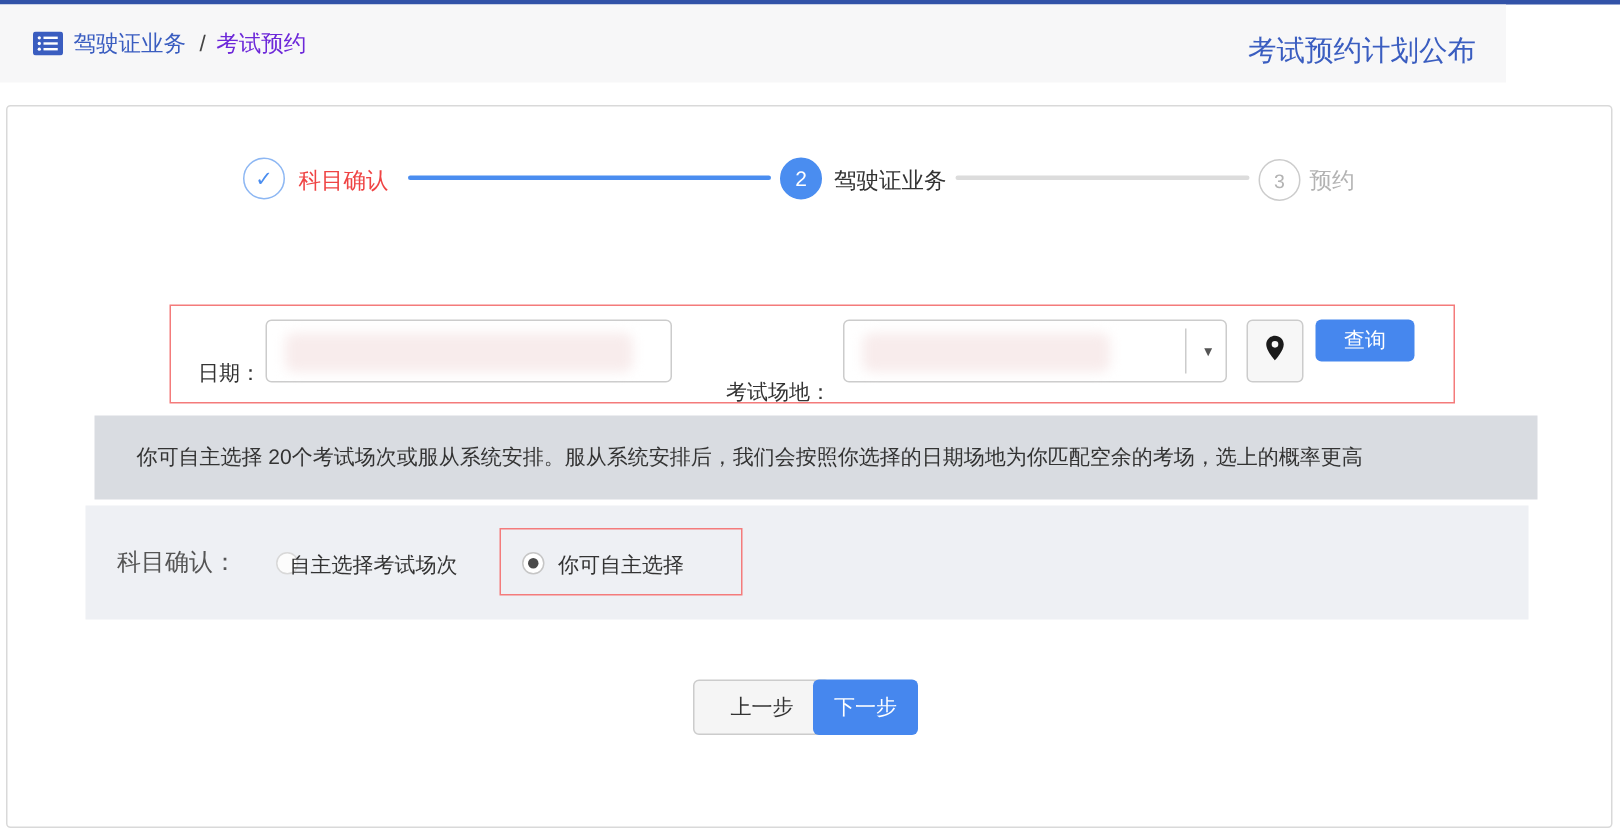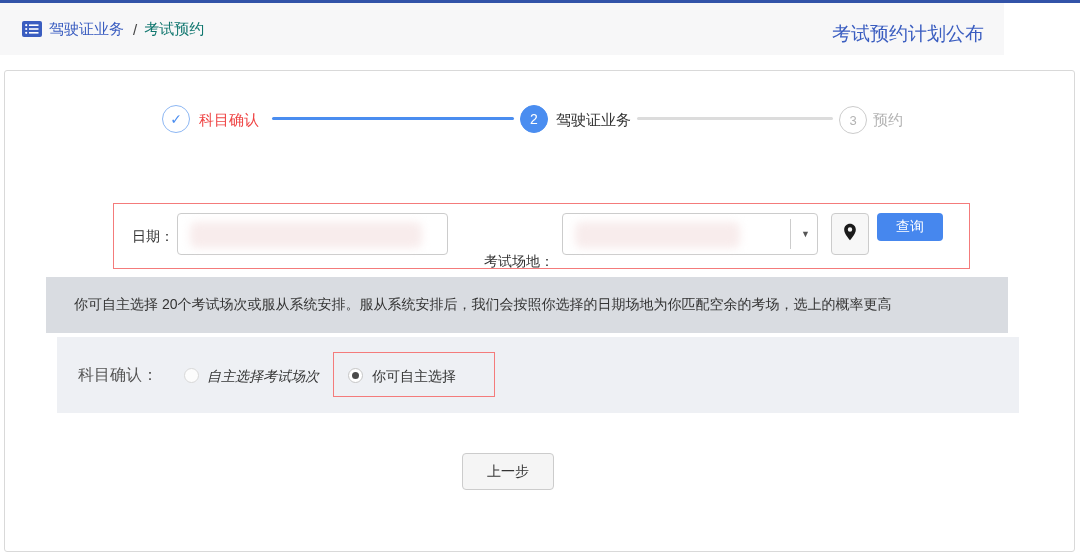--- a/index.html
+++ b/index.html
@@ -7,64 +7,64 @@
     position:relative;width:1080px;height:559px;background:#fff;overflow:hidden;
     font-family:"Liberation Sans","DejaVu Sans",sans-serif;
   }
   
   .topline{position:absolute;left:0;top:0;width:1080px;height:3px;background:var(--topline_blue,#3253a8);}
   .hdr{position:absolute;left:0;top:3px;width:1004px;height:52px;background:var(--header_bg,#f7f7f8);}
   .crumbs{position:absolute;left:22px;top:14px;height:24px;display:flex;align-items:center;gap:7px;font-size:15px;}
   .hicon svg{display:block;}
   .crumb-main{color:var(--brand_blue,#3a5dc0);cursor:pointer;}
   .crumb-sep{color:#444;margin-left:2px;}
-  .crumb-page{color:#0f766e;}
+  .crumb-page{color:#6d28d9;}
   .plan-link{position:absolute;right:20px;top:18px;font-size:19px;color:var(--brand_blue,#3a5dc0);text-decoration:none;cursor:pointer;}
   
   .card{position:absolute;left:4px;top:70px;width:1069px;height:480px;background:#fff;border:1px solid #d9d9d9;border-radius:3px;}
   
   .circle{position:absolute;width:26px;height:26px;border-radius:50%;display:flex;align-items:center;justify-content:center;font-size:14px;box-sizing:content-box;}
   .c-done{left:162px;top:105px;border:1px solid #8db7f3;color:var(--stepper_blue,#4a8df0);background:#fff;}
   .c-active{left:520px;top:105px;border:1px solid var(--stepper_blue,#4a8df0);background:var(--stepper_blue,#4a8df0);color:#fff;}
   .c-pending{left:839px;top:106px;border:1px solid #ccc;color:#b3b3b3;background:#fff;font-size:13px;}
   .slabel{position:absolute;top:111px;font-size:15px;}
   .l-done{left:199px;color:#ef4444;}
   .l-active{left:556px;color:#333;}
   .l-pending{left:873px;color:#b3b3b3;}
   .conn{position:absolute;top:117px;height:3px;border-radius:2px;}
   .conn1{left:272px;width:242px;background:var(--stepper_blue,#4a8df0);}
   .conn2{left:637px;width:196px;background:#dcdcdc;}
   
   .filterbox{position:absolute;left:113px;top:203px;width:855px;height:64px;border:1px solid var(--highlight_red,#f47b7b);}
   .flabel{position:absolute;top:228px;font-size:14px;color:#333;}
-  .date-label{left:132px;}
+  .date-label{left:132px;margin-top:12px;}
   .venue-label{left:484px;margin-top:25px;}
   .tinput{position:absolute;top:213px;height:42px;background:#fff;border:1px solid #ccc;border-radius:4px;box-sizing:border-box;}
   .date-input{left:177px;width:271px;}
   .venue-select{left:562px;width:256px;cursor:pointer;}
   .redact{position:absolute;top:8px;height:26px;border-radius:6px;background:#f8ecec;filter:blur(4px);}
   .redact.r-date{left:12px;width:232px;}
   .redact.r-venue{left:12px;width:165px;}
   .sel-sep{position:absolute;right:26px;top:5px;width:1px;height:30px;background:#ccc;}
   .sel-arrow{position:absolute;right:7px;top:15px;font-size:9px;color:#555;}
   .pin-btn{position:absolute;left:831px;top:213px;width:38px;height:42px;background:#f7f7f7;border:1px solid #ccc;border-radius:4px;box-sizing:border-box;display:flex;align-items:center;justify-content:center;cursor:pointer;}
   .search-btn{position:absolute;left:877px;top:213px;width:66px;height:28px;background:var(--accent_blue,#4687ee);border:none;border-radius:4px;color:#fff;font-size:14px;display:flex;align-items:center;justify-content:center;cursor:pointer;font-family:inherit;}
   
-  .notice{position:absolute;left:46px;top:277px;width:962px;height:56px;background:var(--notice_bg,#d9dce1);display:flex;align-items:center;}
+  .notice{position:absolute;left:63px;top:277px;width:962px;height:56px;background:var(--notice_bg,#d9dce1);display:flex;align-items:center;}
   .notice span{padding-left:28px;font-size:14px;color:#333;}
   
   .band{position:absolute;left:57px;top:337px;width:962px;height:76px;background:var(--section_bg,#eef0f4);}
   .method-label{position:absolute;left:78px;top:365px;font-size:16px;color:#555;}
   .radio{position:absolute;width:15px;height:15px;border-radius:50%;background:#fcfcfc;border:1px solid #d8d8d8;box-sizing:border-box;cursor:pointer;}
   .radio.checked{background:#fff;border-color:#c6c6c6;}
   .radio.checked::after{content:"";position:absolute;left:3px;top:3px;width:7px;height:7px;border-radius:50%;background:#4a4a4a;}
   .radio1{left:184px;top:368px;}
   .radio2{left:348px;top:368px;}
   .opt-label{position:absolute;top:368px;font-size:14px;color:#333;cursor:pointer;}
-  .opt1-label{left:207px;font-style:italic;}
+  .opt1-label{left:193px;}
   .opt2-label{left:372px;}
   .opt2-box{position:absolute;left:333px;top:352px;width:160px;height:43px;border:1px solid var(--highlight_red,#f47b7b);}
   
   .btn{position:absolute;top:453px;height:37px;border-radius:4px;font-size:14px;display:flex;align-items:center;justify-content:center;cursor:pointer;font-family:inherit;box-sizing:border-box;}
   .prev-btn{left:462px;width:92px;background:#f5f5f5;border:1px solid #ccc;color:#333;}
   .next-btn{left:542px;width:70px;background:var(--accent_blue,#4687ee);border:none;color:#fff;}
 </style>
 </head>
 <body>
 
@@ -134,13 +134,14 @@
 
   <div class="band"></div>
   <span class="method-label">科目确认：</span>
   <div class="radio radio1"></div>
   <span class="opt-label opt1-label">自主选择考试场次</span>
   <div class="opt2-box"></div>
   <div class="radio radio2 checked"></div>
   <span class="opt-label opt2-label">你可自主选择</span>
 
   <button class="btn prev-btn">上一步</button>
+  <button class="btn next-btn">下一步</button>
 </div>
 
 </body></html>

